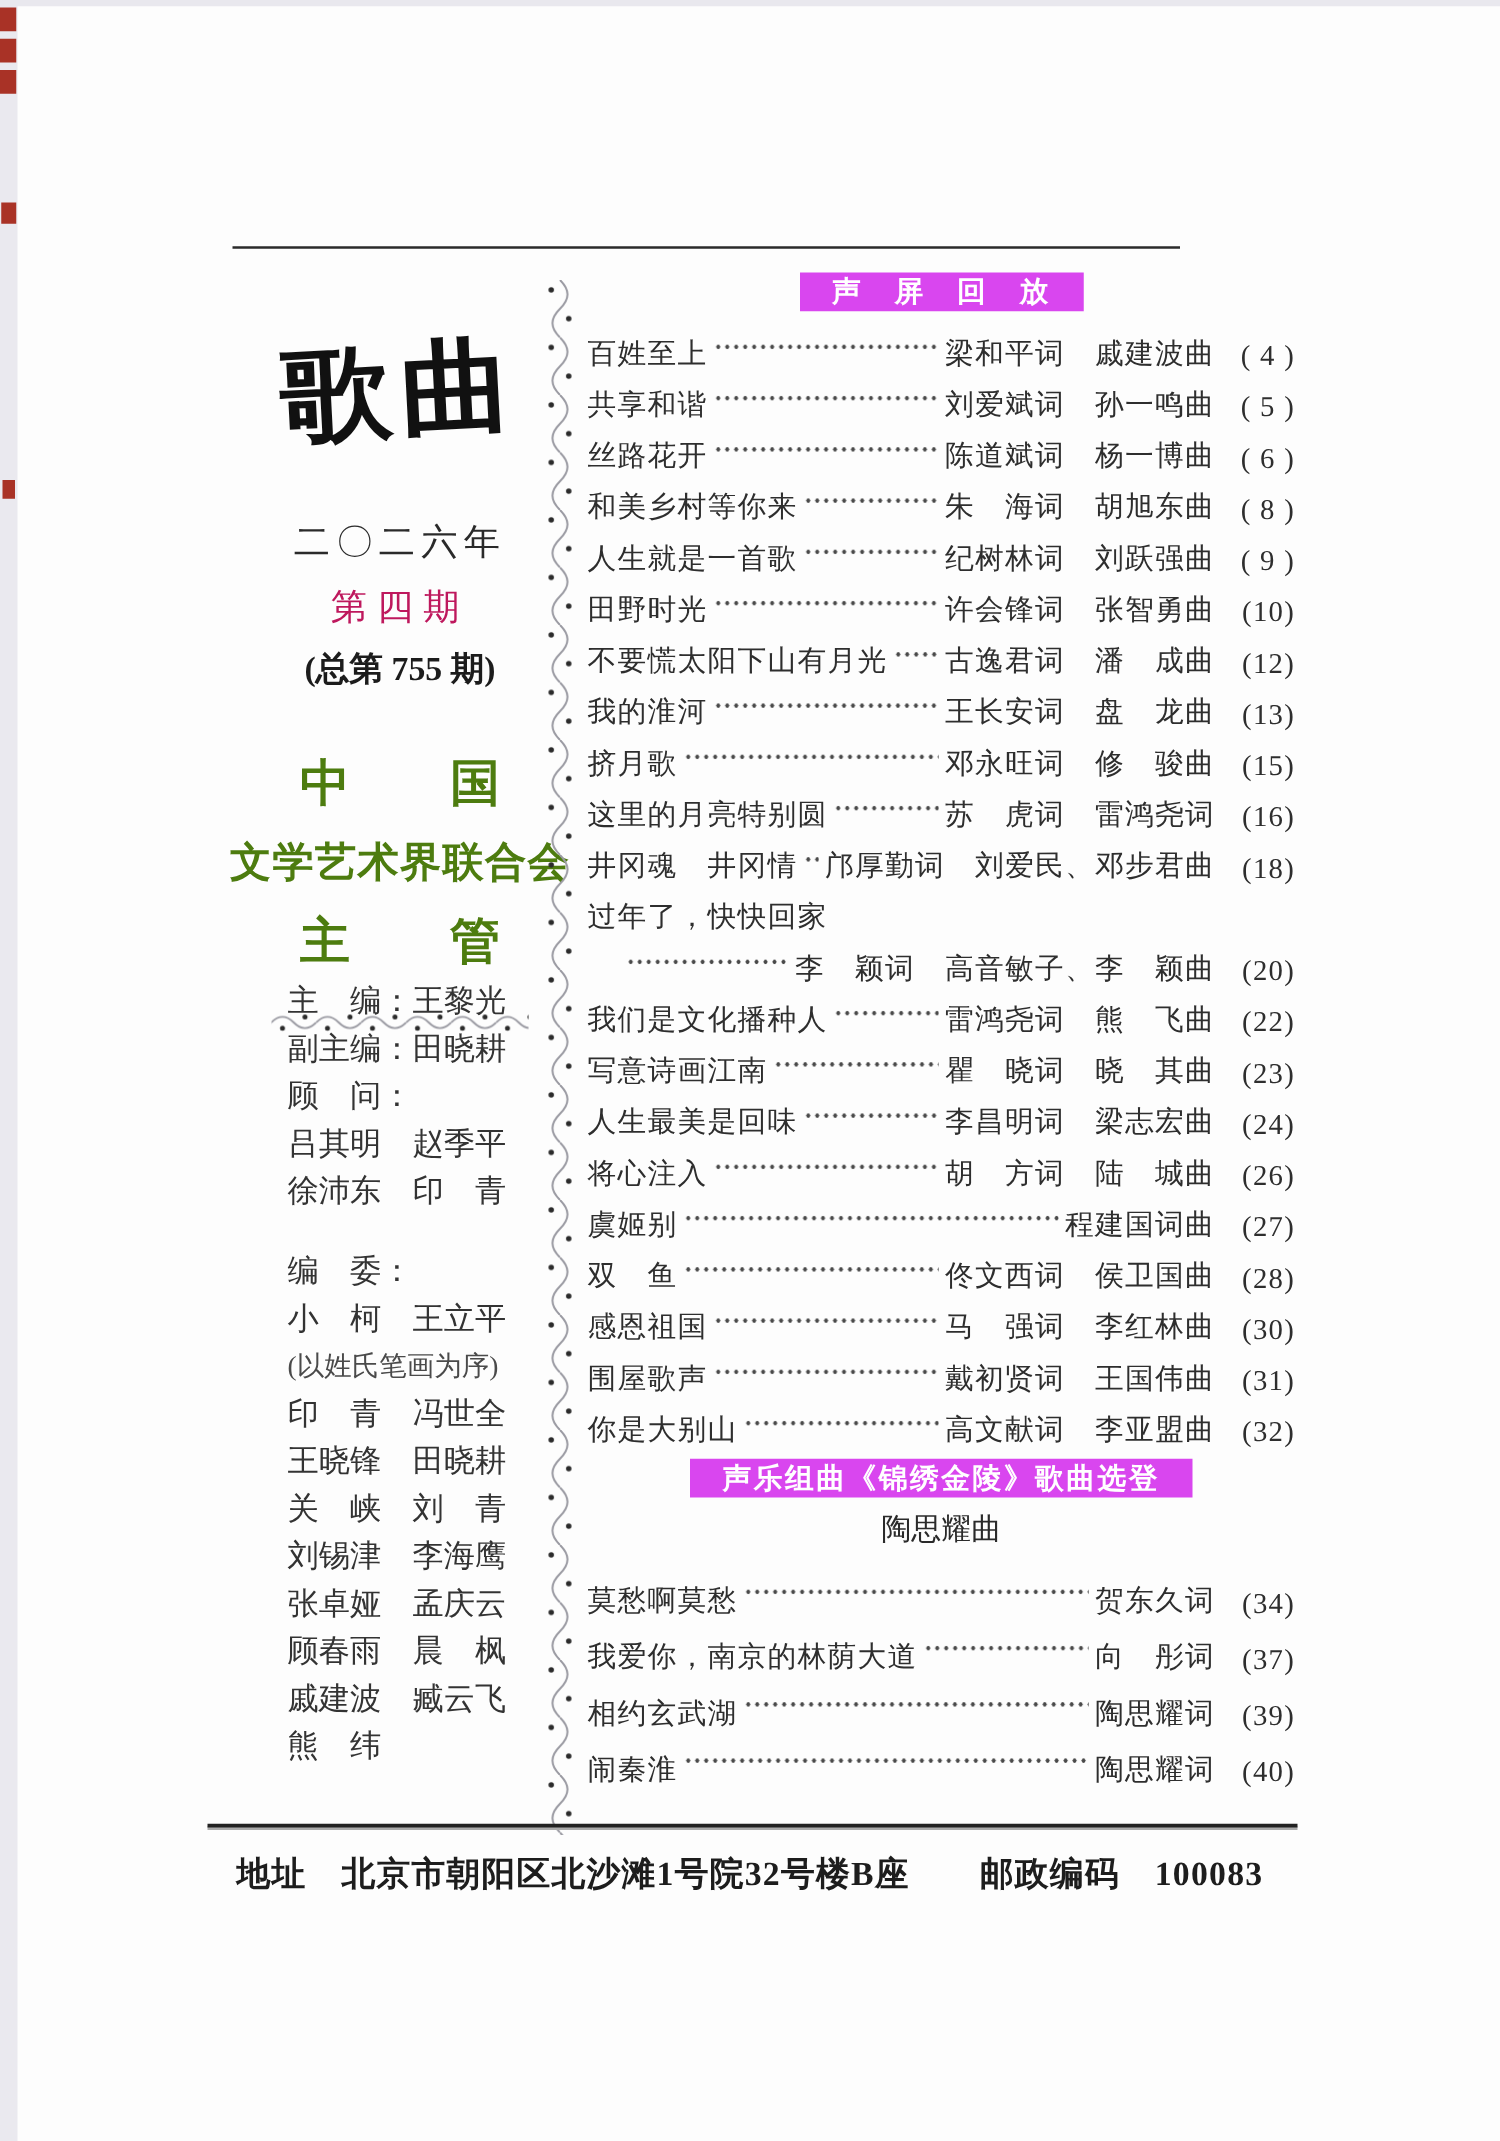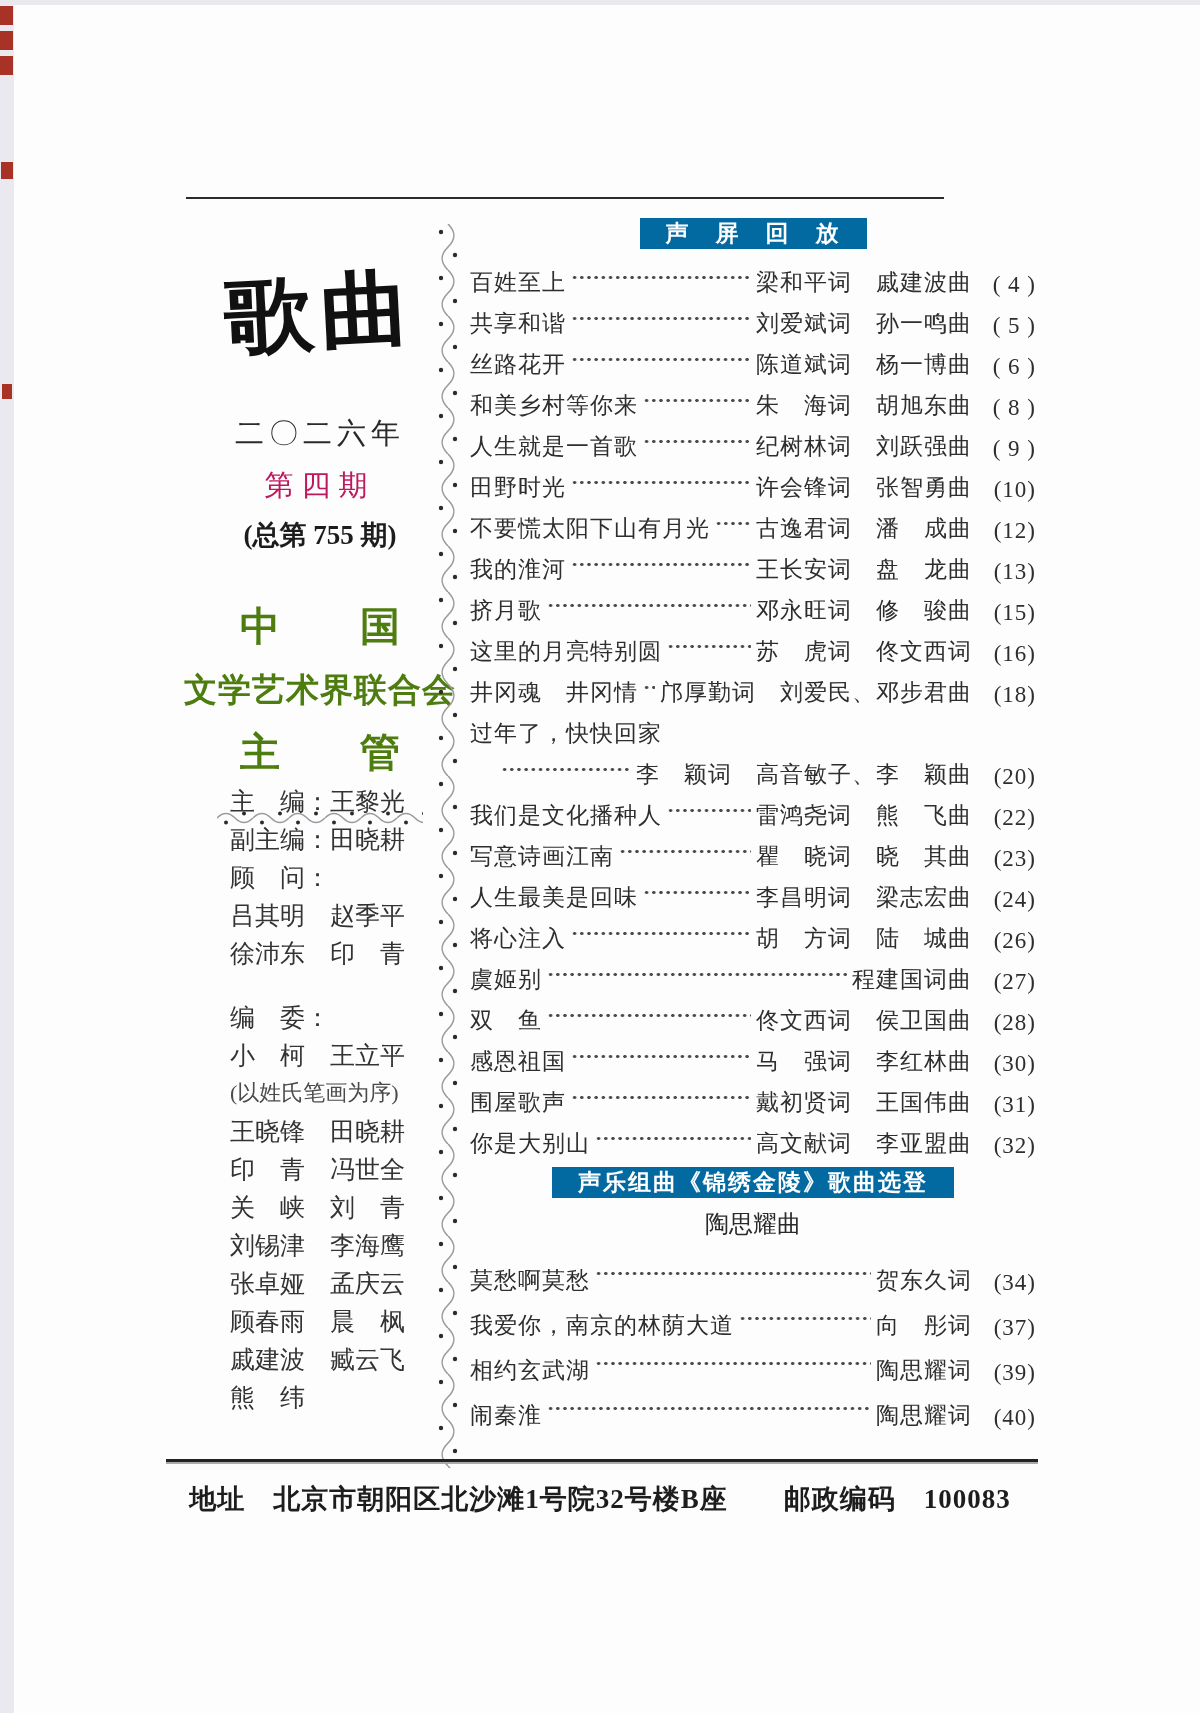--- a/index.html
+++ b/index.html
@@ -49,21 +49,21 @@
   .staff-line.spacer{height:26px;}
   .staff-line.note{font-size:22px;color:#4a4a4a;font-family:"Liberation Serif","DejaVu Serif",serif;}
 
   
   .vdiv{position:absolute;left:437px;top:224px;}
 
   
   .toc{position:absolute;left:470px;top:218px;width:566px;}
   .sec-h{text-align:center;}
   .sec-h .box{
-    display:inline-block;background:#0369a1;color:#fff;
+    display:inline-block;background:#d946ef;color:#fff;
     font-family:"Liberation Sans","DejaVu Sans",sans-serif;font-weight:bold;
     font-size:23px;line-height:31px;padding:0 26px;letter-spacing:2px;white-space:pre;
   }
   .rows{margin-top:7px;}
   .rows.first{margin-top:8px;}
   .toc-row{display:flex;align-items:flex-end;height:41px;font-size:23px;color:#2e2e2e;letter-spacing:1px;}
   .toc-row.s2{height:45px;}
   .toc-row.indent{padding-left:26px;}
   .toc-title{white-space:pre;}
   .leader{
@@ -120,22 +120,22 @@
 <div class="staff" id="staff-list">
     <div class="staff-line">主　编：王黎光</div>
     <div class="staff-line">副主编：田晓耕</div>
     <div class="staff-line">顾　问：</div>
     <div class="staff-line">吕其明　赵季平</div>
     <div class="staff-line">徐沛东　印　青</div>
     <div class="staff-line spacer"></div>
     <div class="staff-line">编　委：</div>
     <div class="staff-line">小　柯　王立平</div>
     <div class="staff-line note">(以姓氏笔画为序)</div>
+    <div class="staff-line">印　青　冯世全</div>
     <div class="staff-line">王晓锋　田晓耕</div>
-    <div class="staff-line">印　青　冯世全</div>
     <div class="staff-line">关　峡　刘　青</div>
     <div class="staff-line">刘锡津　李海鹰</div>
     <div class="staff-line">张卓娅　孟庆云</div>
     <div class="staff-line">顾春雨　晨　枫</div>
     <div class="staff-line">戚建波　臧云飞</div>
     <div class="staff-line">熊　纬</div>
   </div>
 
 <svg class="vdiv" width="22" height="1244">
   <defs>
@@ -201,21 +201,21 @@
       </div>
       <div class="toc-row">
         <span class="toc-title">挤月歌</span>
         <span class="leader"></span>
         <span class="credits">邓永旺词　修　骏曲</span>
         <span class="pageno">(15)</span>
       </div>
       <div class="toc-row">
         <span class="toc-title">这里的月亮特别圆</span>
         <span class="leader"></span>
-        <span class="credits">苏　虎词　佟文西词</span>
+        <span class="credits">苏　虎词　雷鸿尧词</span>
         <span class="pageno">(16)</span>
       </div>
       <div class="toc-row">
         <span class="toc-title">井冈魂　井冈情</span>
         <span class="leader"></span>
         <span class="credits">邝厚勤词　刘爱民、邓步君曲</span>
         <span class="pageno">(18)</span>
       </div>
       <div class="toc-row">
         <span class="toc-title">过年了，快快回家</span>

